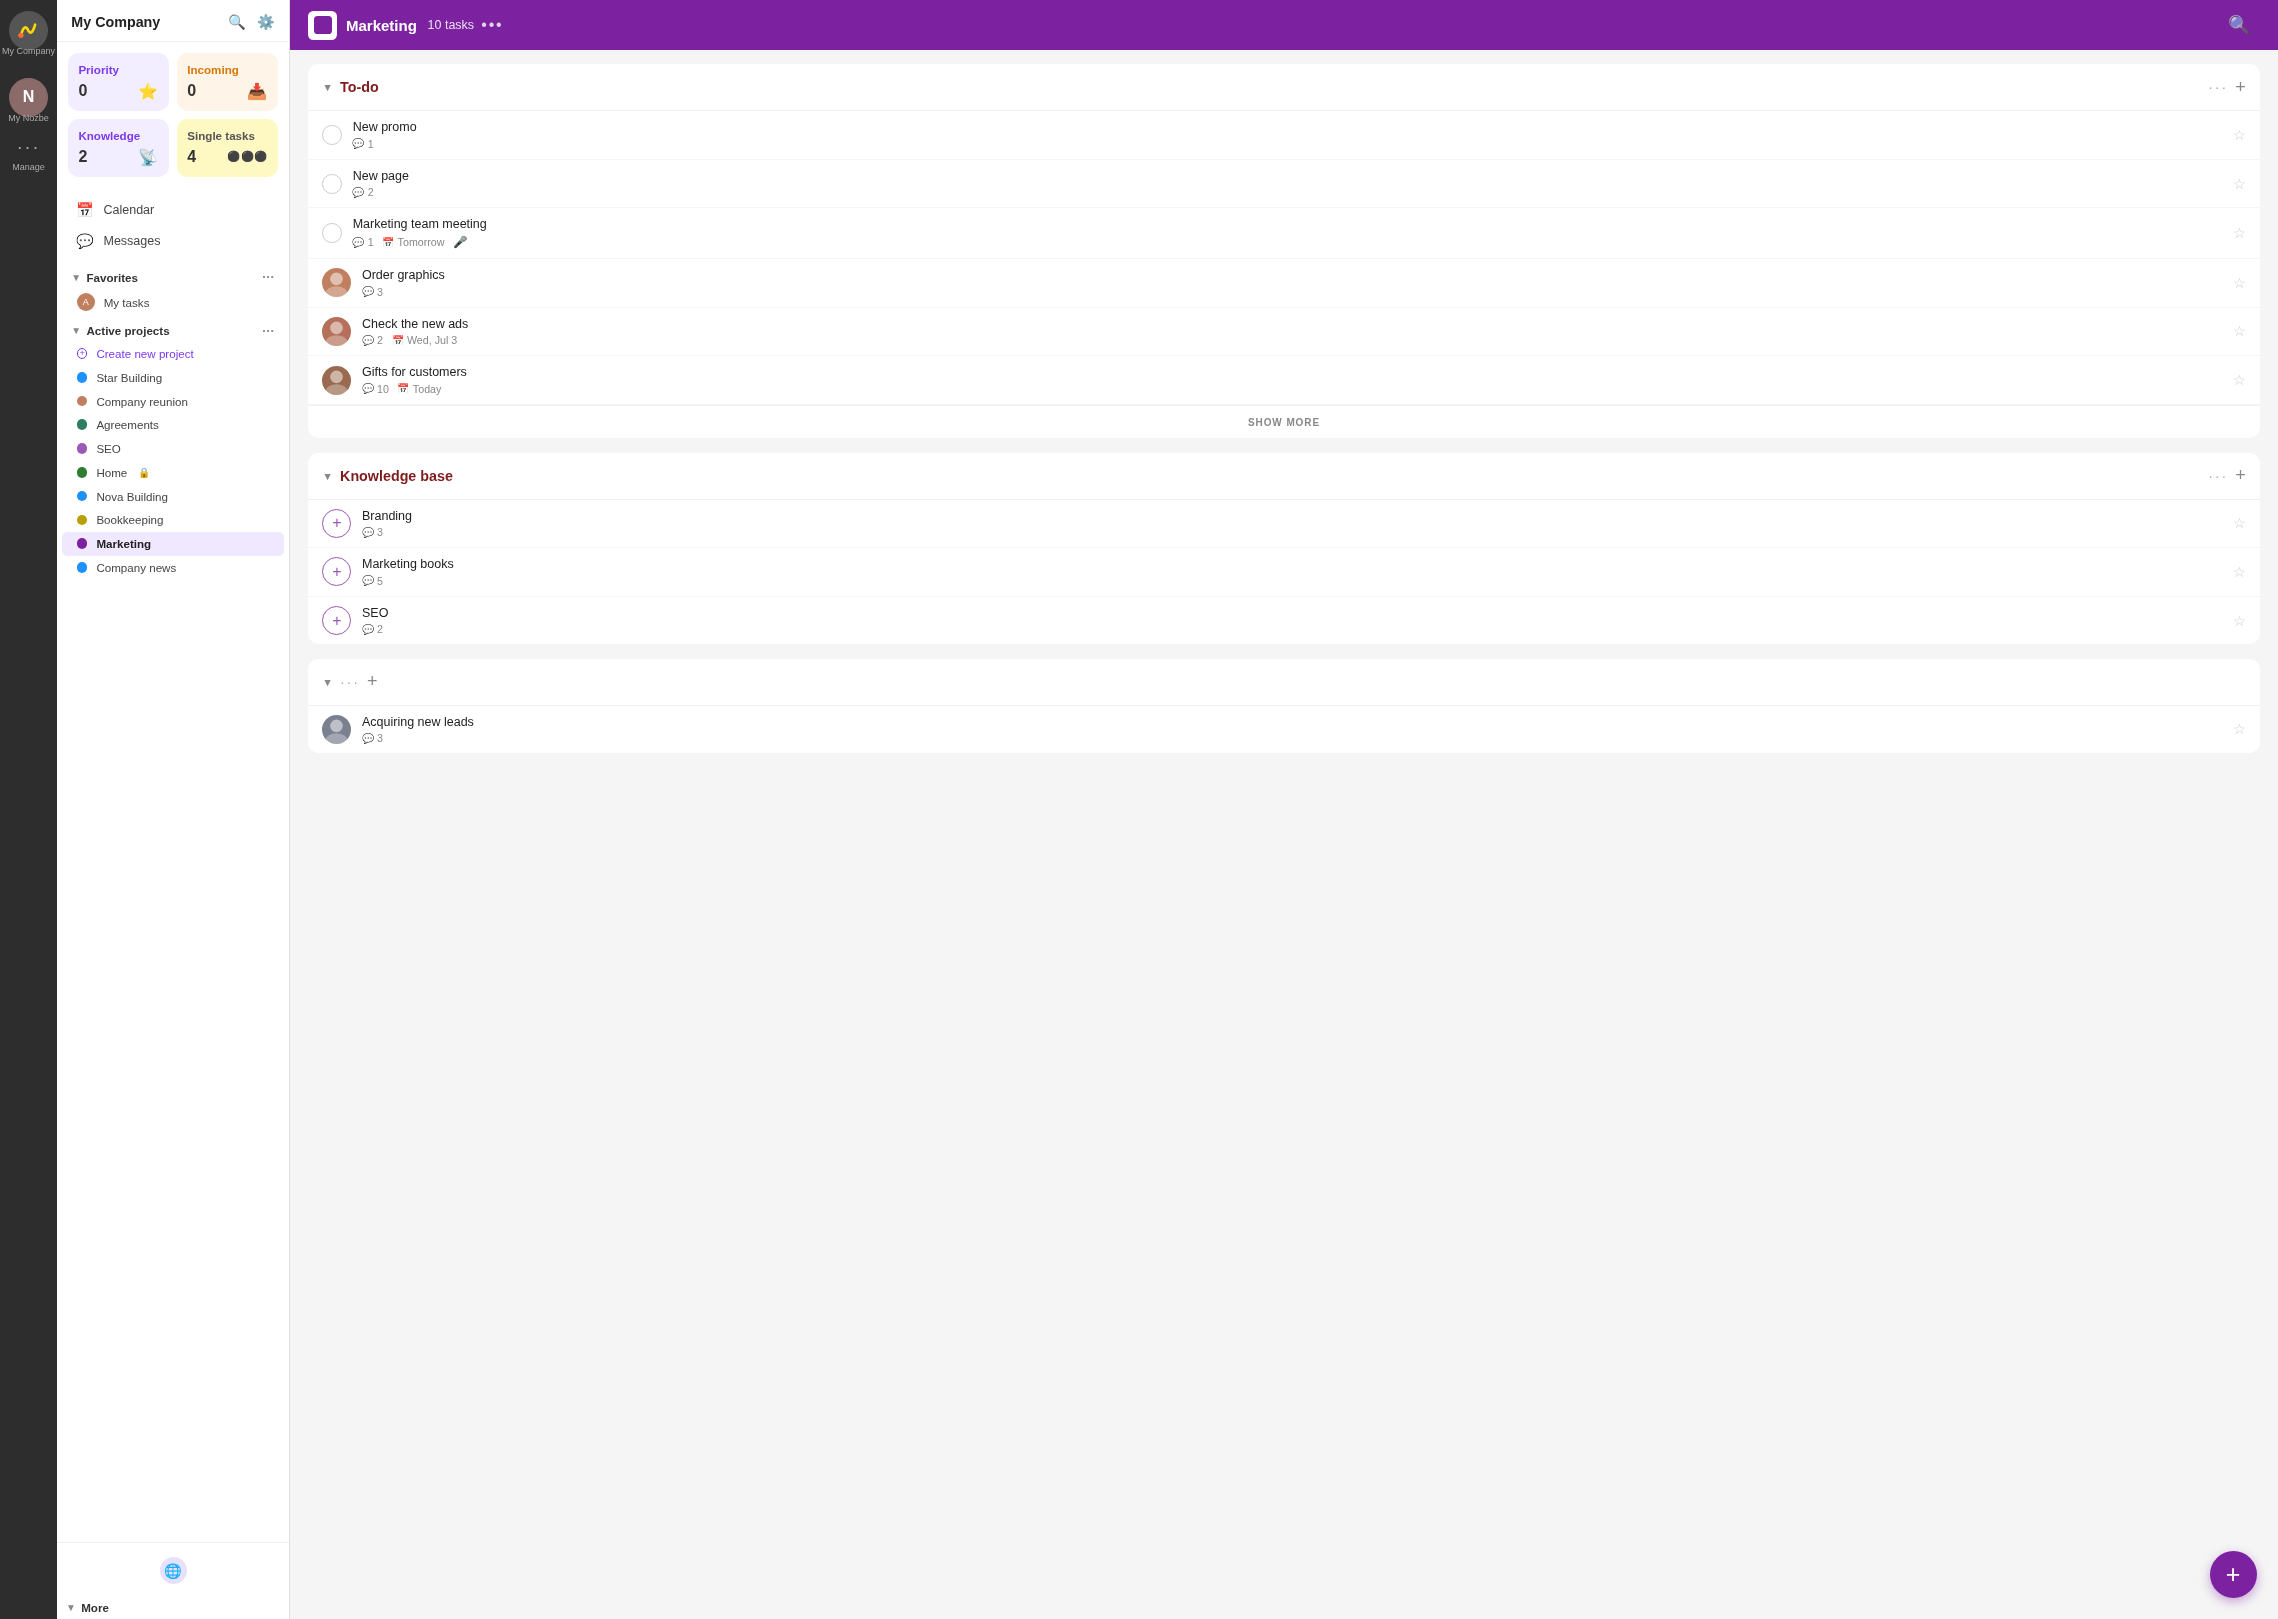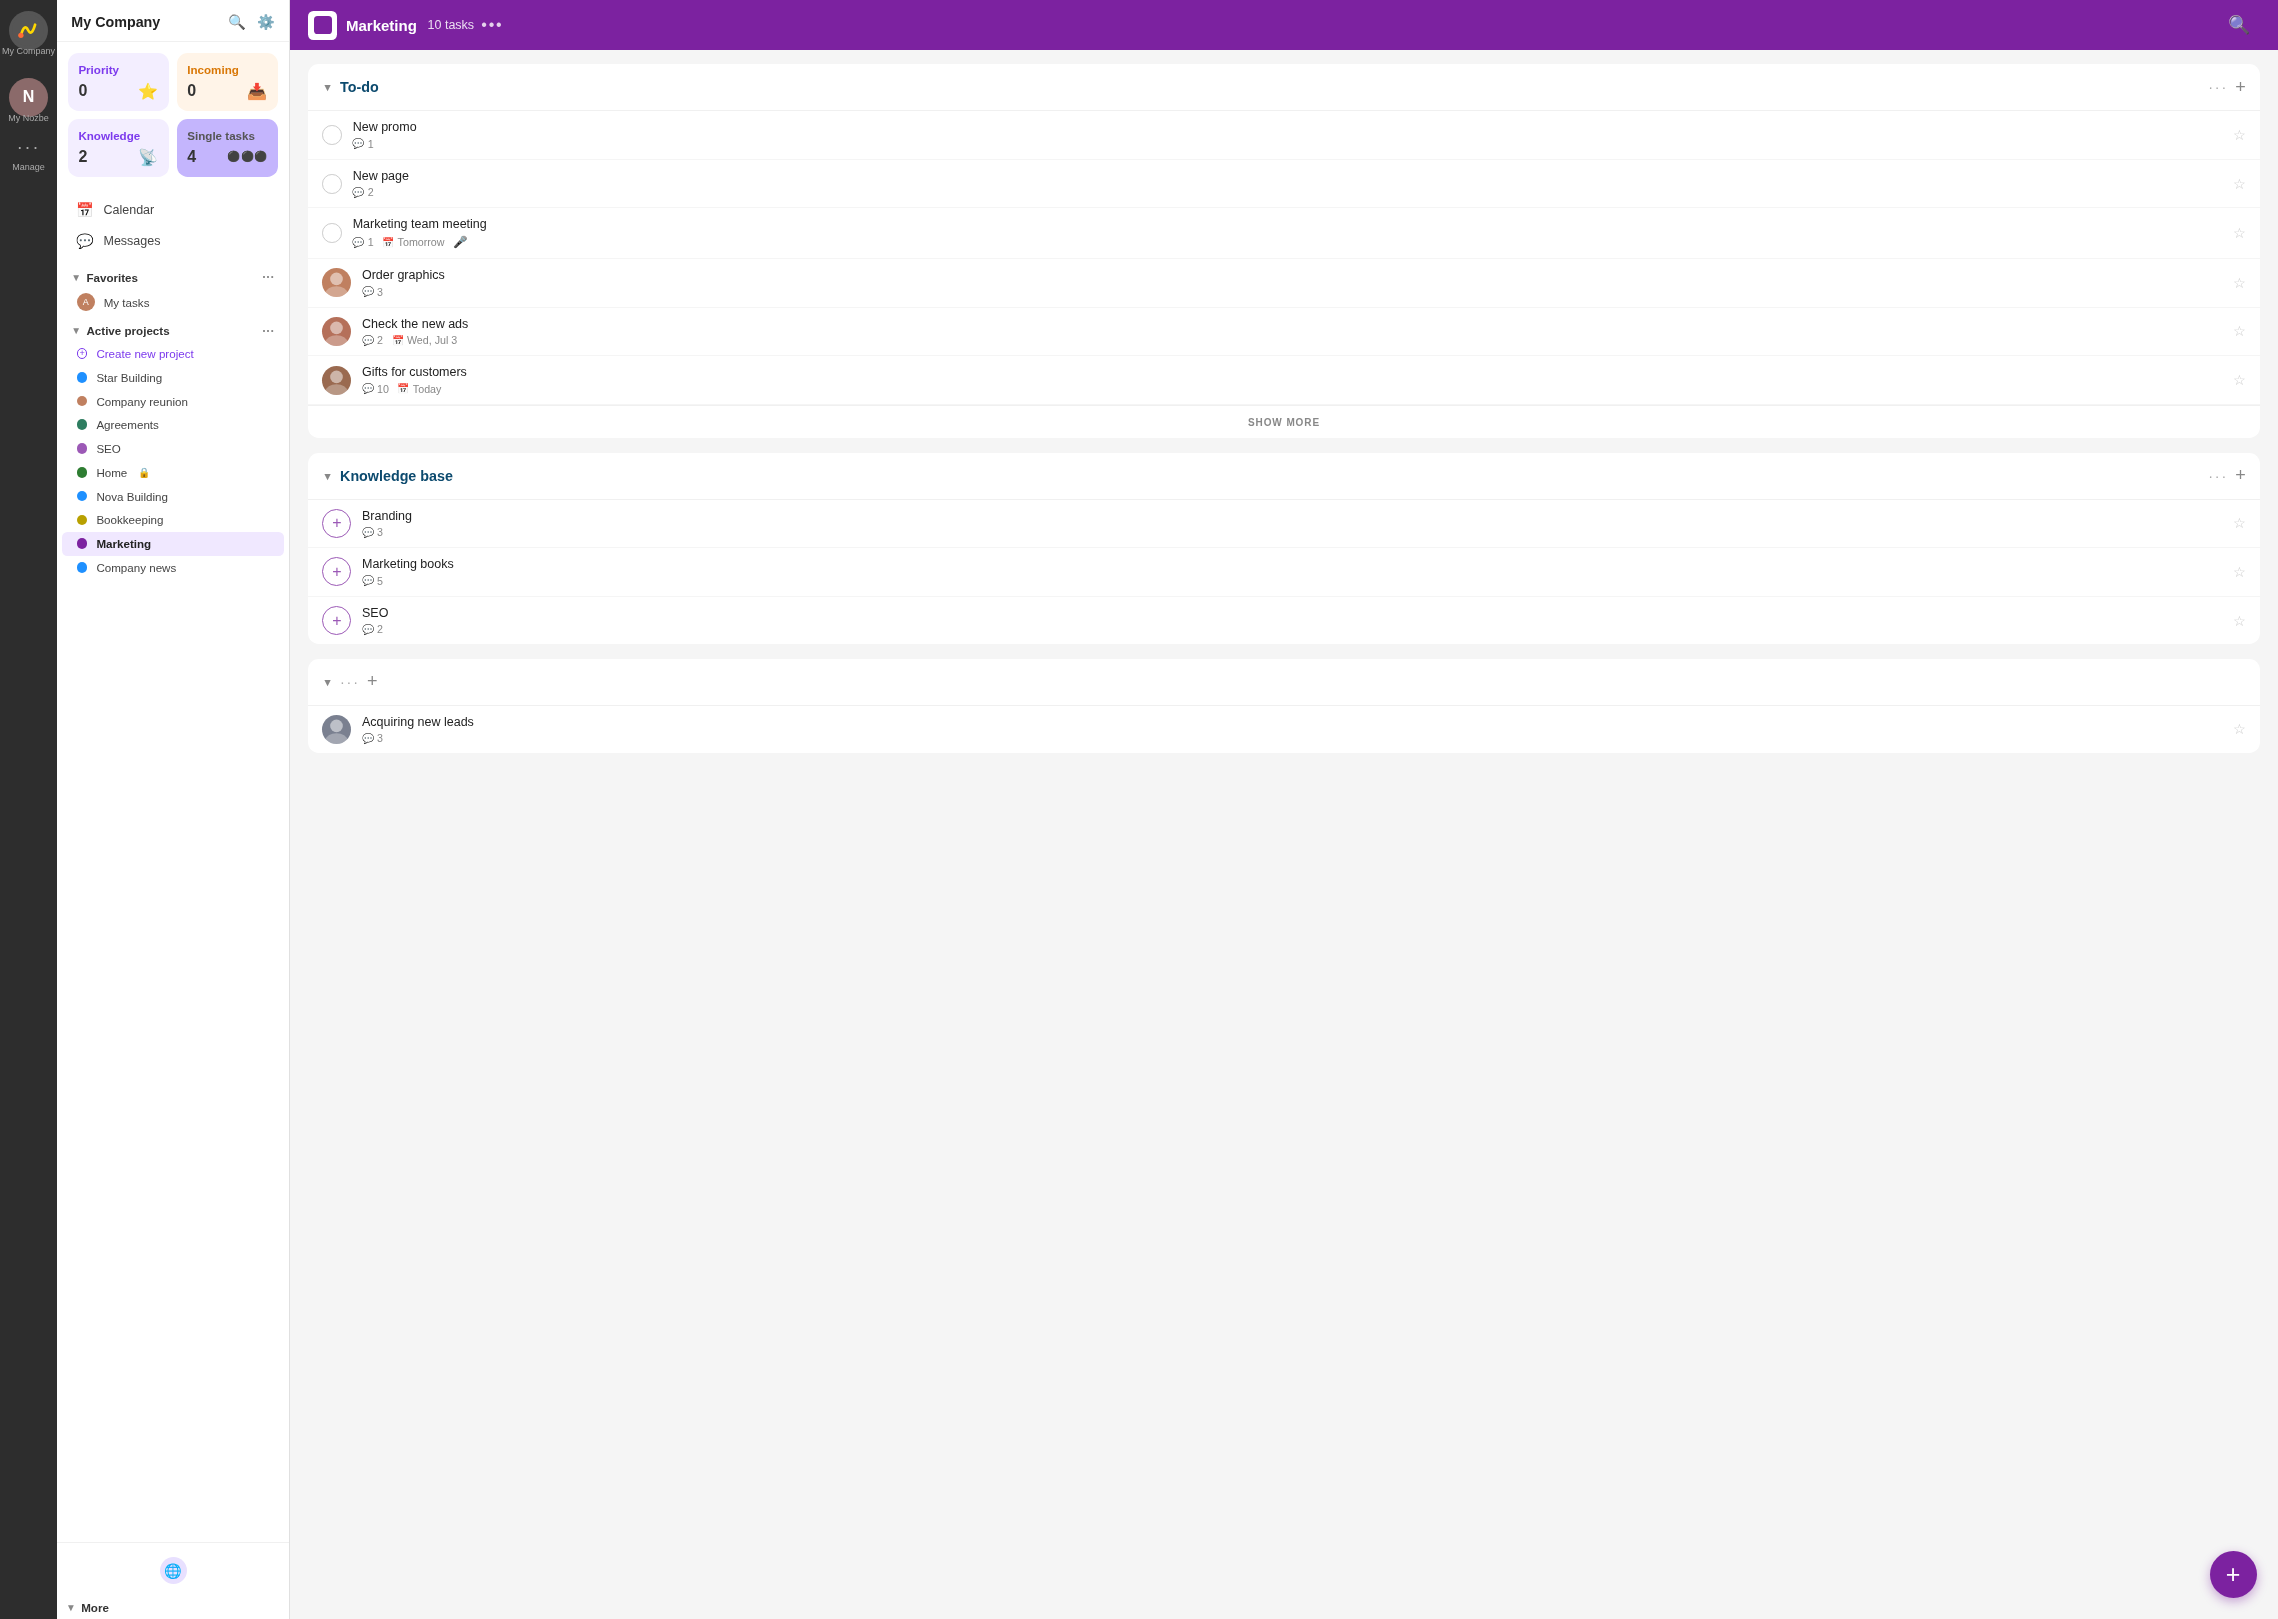--- a/index.html
+++ b/index.html
@@ -68,21 +68,21 @@
       padding: 10.7px;
     }
     .dash-card {
       border-radius: 10.7px;
       padding: 10.7px;
       cursor: pointer;
     }
     .dash-card.priority { background: #f3eeff; }
     .dash-card.incoming { background: #fff4e8; }
     .dash-card.activity { background: #f3eeff; }
-    .dash-card.single { background: #c4b5fd; }
+    .dash-card.single { background: #fef9c3; }
     .dash-card-title { font-size: 11.6px; font-weight: 600; margin-bottom: 5.4px; }
     .dash-card.priority .dash-card-title { color: #7c3aed; }
     .dash-card.incoming .dash-card-title { color: #d97706; }
     .dash-card.activity .dash-card-title { color: #7c3aed; }
     .dash-card.single .dash-card-title { color: #555; }
     .dash-card-bottom { display: flex; align-items: center; justify-content: space-between; }
     .dash-card-count { font-size: 16px; font-weight: 700; color: #333; }
     .dash-card-icon { font-size: 16px; }
 
     
@@ -212,21 +212,21 @@
 
     
     .task-section { background: #fff; border-radius: 10.7px; margin-bottom: 14.3px; overflow: hidden; }
     .task-section-header {
       display: flex;
       align-items: center;
       padding: 12.5px 14.3px;
       border-bottom: 0.9px solid #f0f0f0;
     }
     .section-collapse { color: #888; font-size: 10.7px; cursor: pointer; margin-right: 7.2px; }
-    .section-title { font-size: 14.3px; font-weight: 700; color: #0c4a6e; flex: 1; }
+    .section-title { font-size: 14.3px; font-weight: 700; color: #7f1d1d; flex: 1; }
     .section-more { color: #aaa; font-size: 14.3px; cursor: pointer; margin-right: 7.2px; letter-spacing: 1.8px; }
     .section-add { color: #888; font-size: 18px; cursor: pointer; font-weight: 300; }
 
     
     .task-row {
       display: flex;
       align-items: center;
       padding: 9px 14.3px;
       border-bottom: 0.9px solid #f5f5f5;
       gap: 10.7px;

